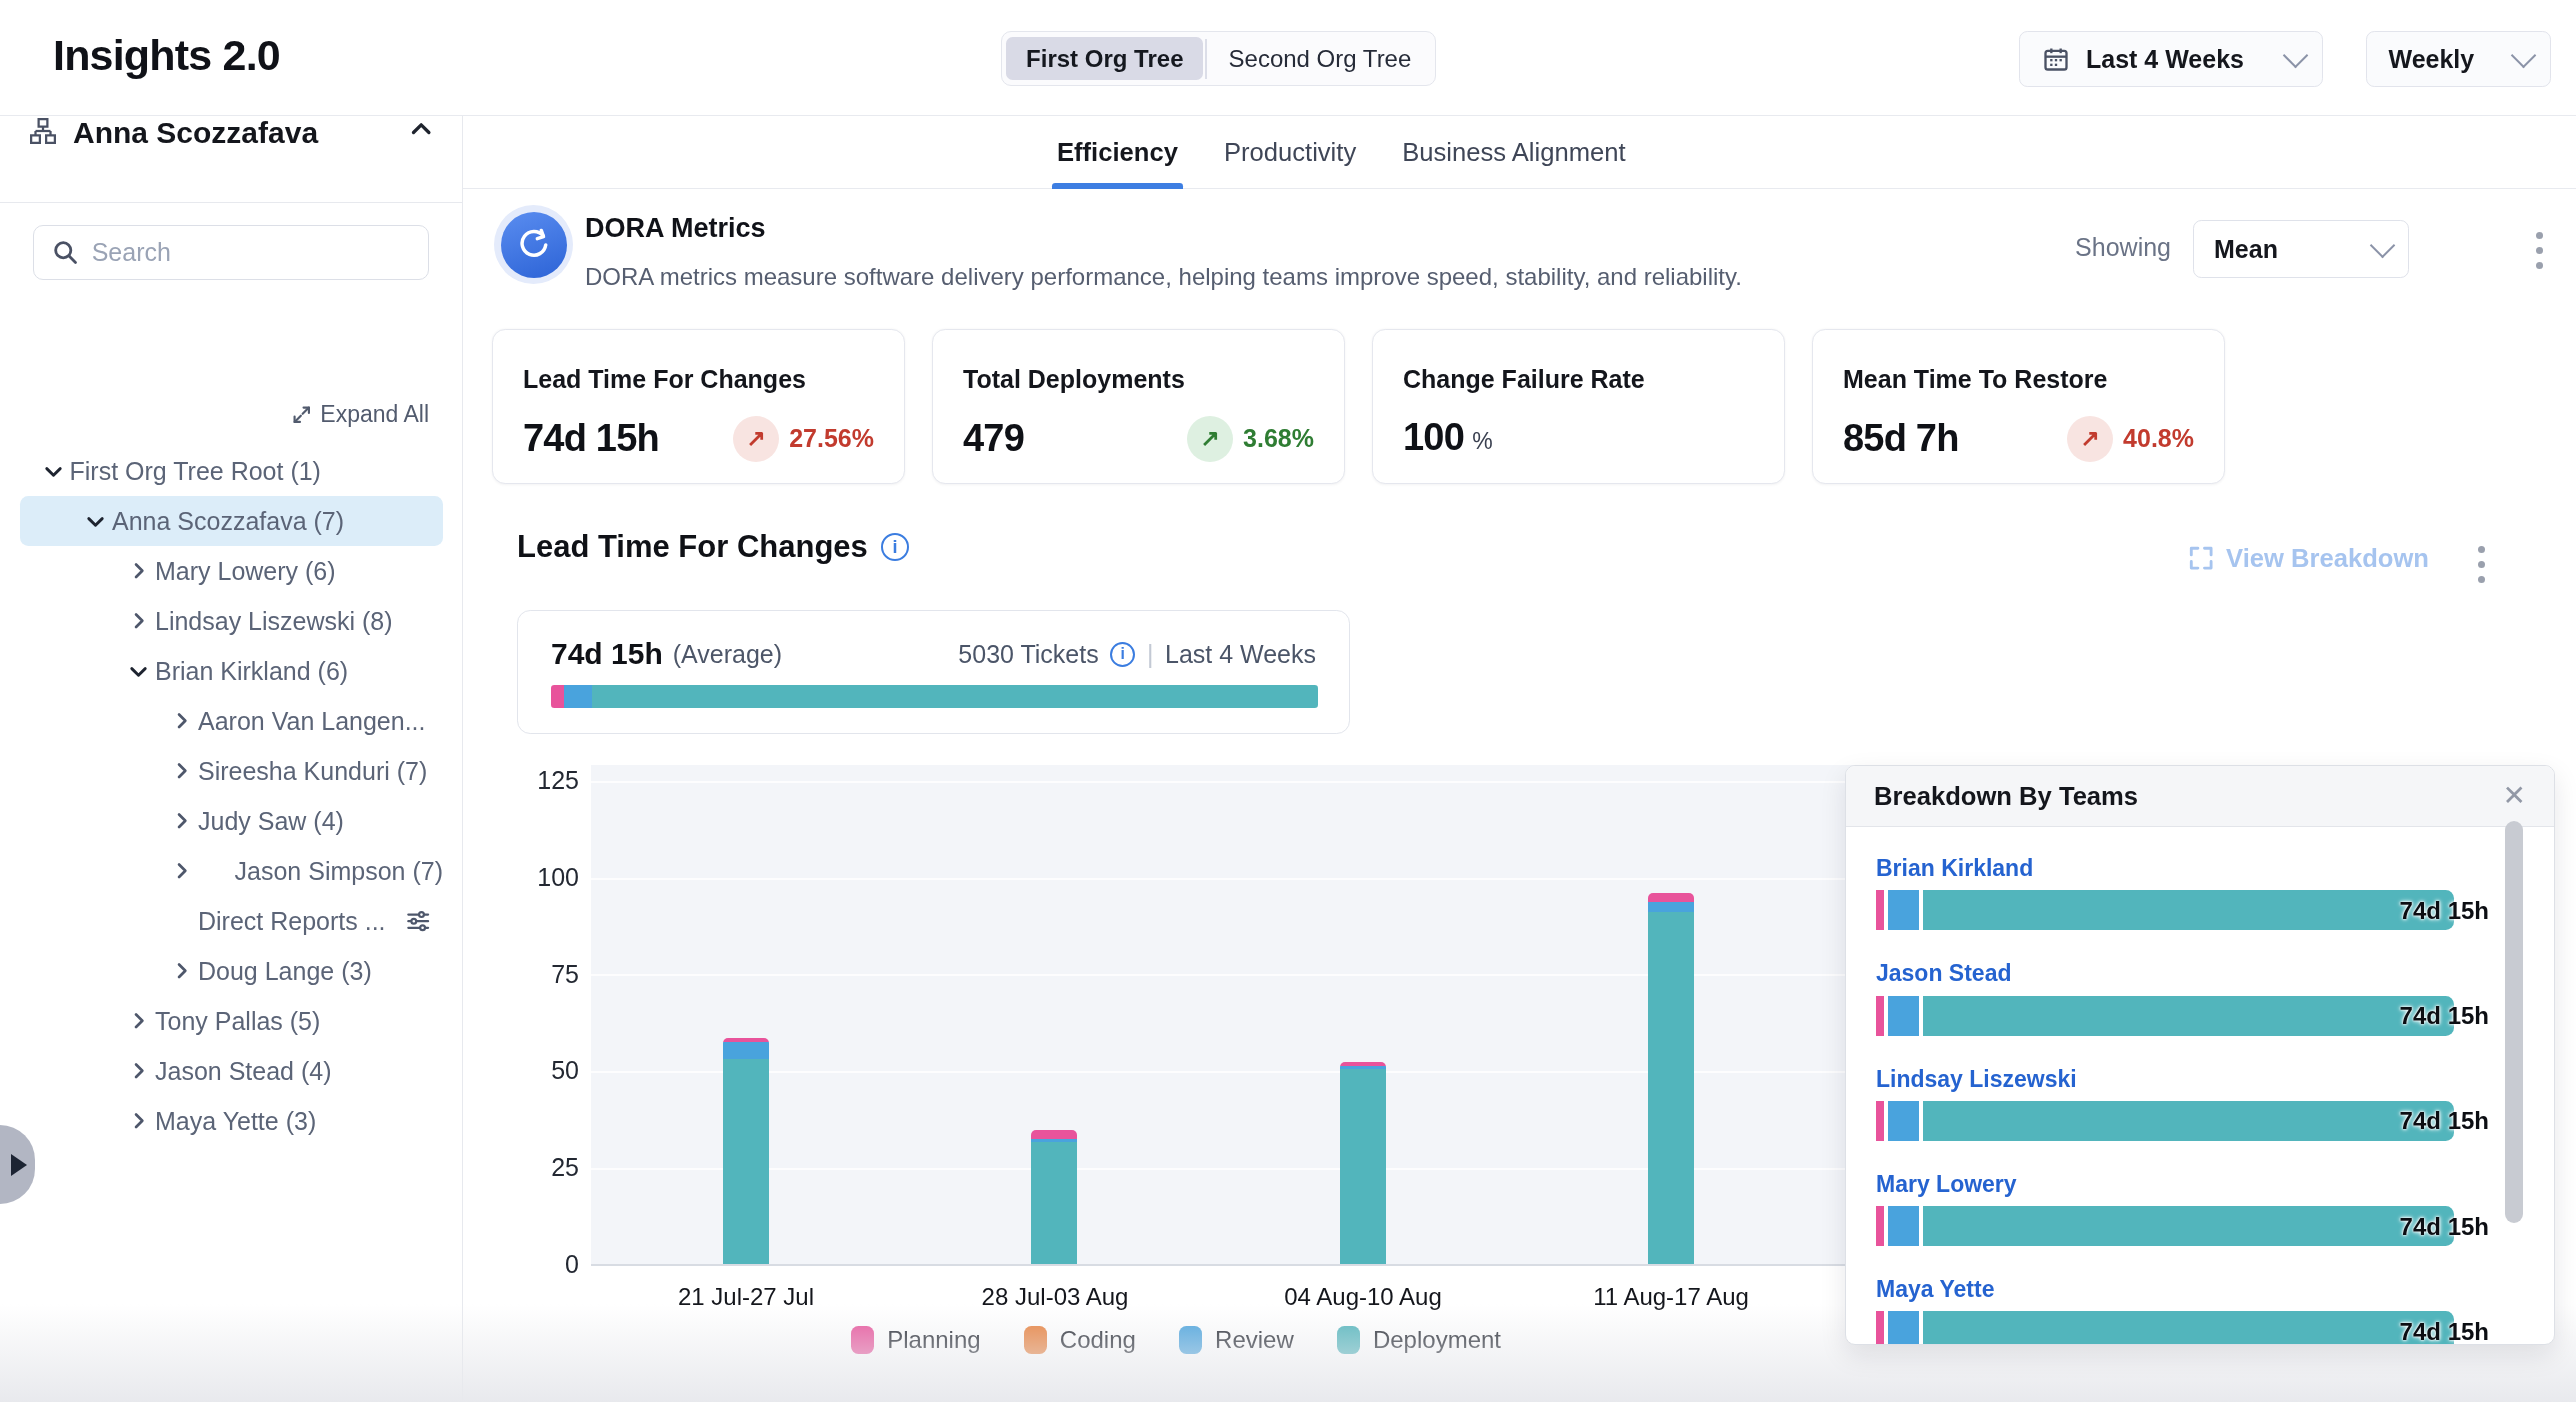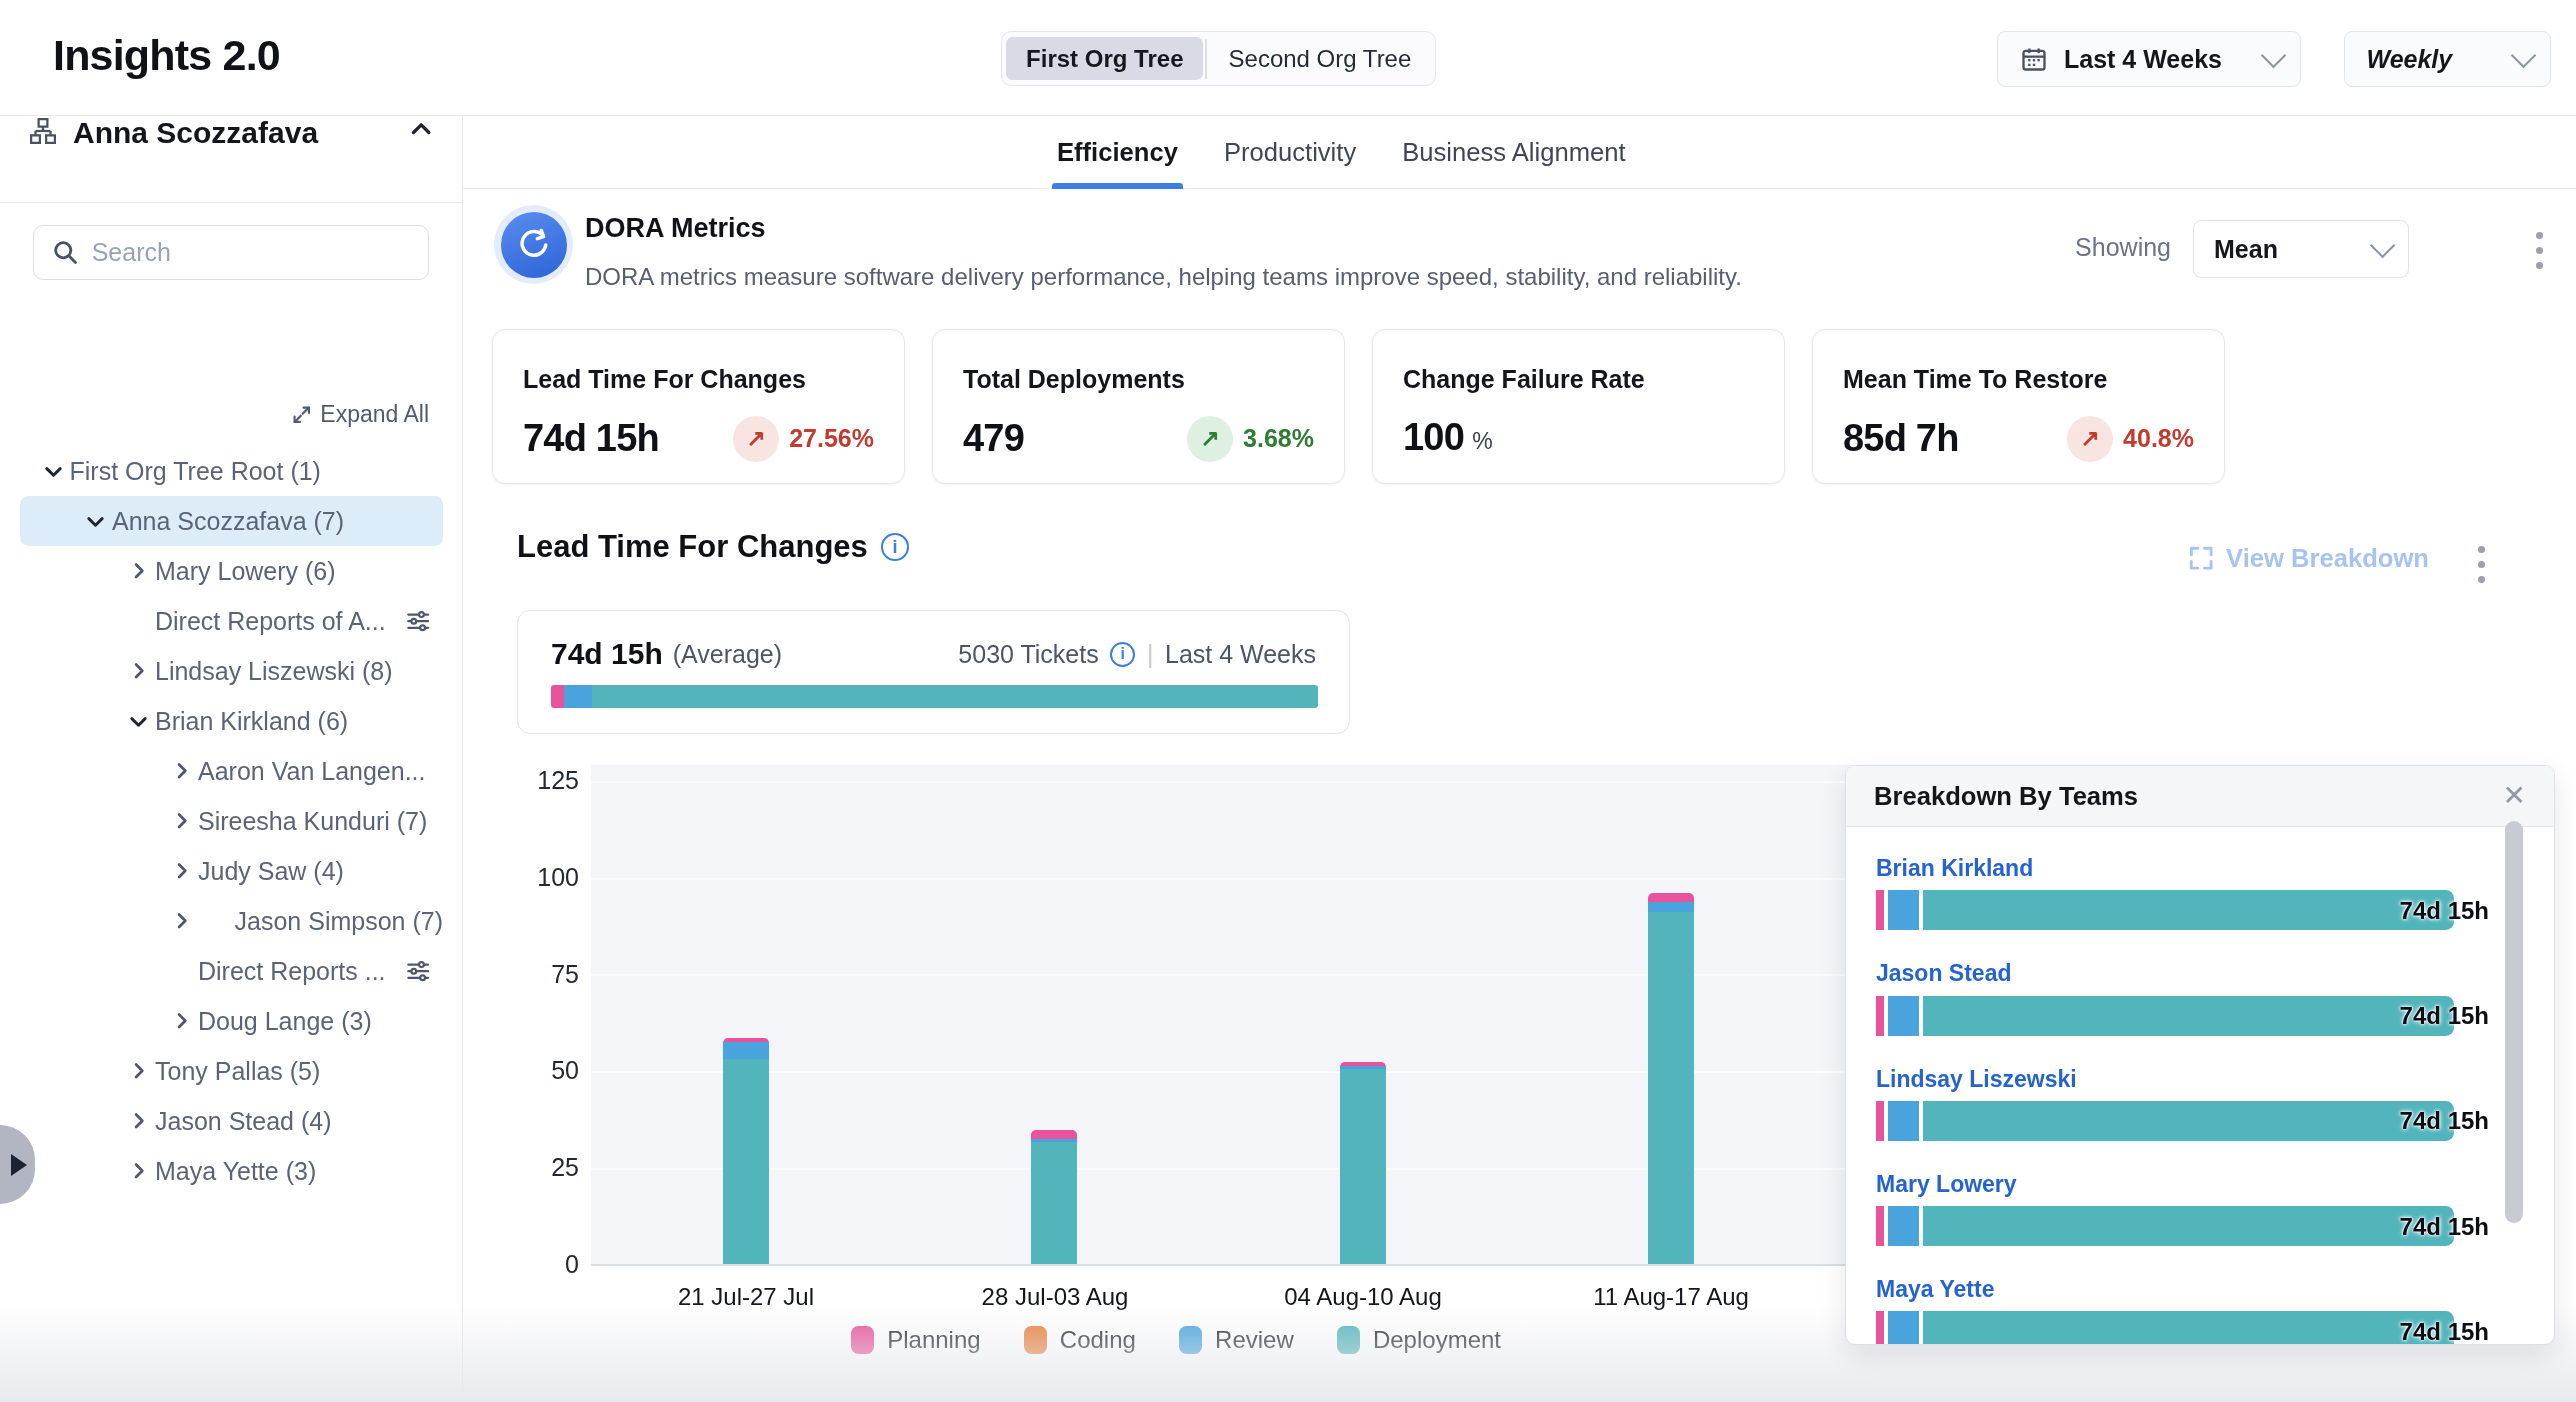--- a/index.html
+++ b/index.html
@@ -12,21 +12,21 @@
   .toggle { position:absolute; left:1001px; top:31px; height:55px; display:flex; align-items:center; background:#fbfbfd; border:1.7px solid #e4e6ed; border-radius:10px; padding:4.1px; }
   .tgl-opt { padding:0 20px; height:43px; line-height:43px; font-size:24px; color:#262b38; border-radius:6.6px; cursor:pointer; white-space:nowrap; }
   .tgl-opt.active { background:#d9dae6; font-weight:700; color:#15181f; }
   .tgl-divider { width:1.7px; height:40px; background:#dcdee8; margin:0 1.7px; }
   .top-selects { position:absolute; right:25px; top:31px; display:flex; gap:43px; }
   .sel { height:56px; display:flex; align-items:center; gap:16.5px; background:#fafbfd; border:1.7px solid #e2e4ec; border-radius:8.3px; padding:0 21.5px; cursor:pointer; }
   .sel .sel-label { font-size:25px; font-weight:600; color:#15171d; white-space:nowrap; }
   .chev { width:18px; height:18px; border-right:2.5px solid #8b93a8; border-bottom:2.5px solid #8b93a8; transform:rotate(45deg) translateY(-5px); }
   .sel.date { width:304px; justify-content:flex-start; }
   .sel.date .chev { margin-left:auto; }
-  .sel.gran { width:207px;font-style:italic; }
+  .sel.gran { width:185px; }
   .sel.gran .chev { margin-left:auto; }
 
   
   .sidebar { position:absolute; left:0; top:116px; width:463px; height:1287px; background:#fff; border-right:1.7px solid #e7e9ee; z-index:15; }
   .side-head { position:relative; height:87px; border-bottom:1.7px solid #e7e9ee; display:flex; align-items:flex-start; padding:0 28px; gap:15px; }
   .owner-name { font-size:30px; font-weight:700; color:#14161c; }
   .side-chevron-up { margin-left:auto; }
   .search-wrap { position:relative; margin:21.5px 33px 0 33px; height:55px; border:1.7px solid #dcdfe7; border-radius:10px; display:flex; align-items:center; padding:0 16.5px; gap:13.2px; background:#fff; }
   .search-input { border:0; outline:none; font-size:25px; color:#2a2f3c; width:100%; font-family:"Liberation Sans",sans-serif; }
   .search-input::placeholder { color:#9aa3b5; }
@@ -217,34 +217,20 @@
         </div>
         <div class="tree-row" style="padding-left: 102px;">
           <span class="caret">
             <svg width="21.5" height="21.5" viewBox="0 0 24 24" fill="none" stroke="#4e576b" stroke-width="3" stroke-linecap="round" stroke-linejoin="round">
               <path d="M9 5l7 7-7 7"></path>
             </svg>
           </span>
           <span class="tree-label">Mary Lowery (6)</span>
         </div>
         <div class="tree-row" style="padding-left: 102px;">
-          <span class="caret"></span>
-          <span class="tree-label">Direct Reports of A...</span>
-          <span class="sliders">
-            <svg width="26.4" height="26.4" viewBox="0 0 24 24" fill="none" stroke="#4e576b" stroke-width="2" stroke-linecap="round">
-              <line x1="3" y1="6" x2="21" y2="6"></line>
-              <circle cx="15" cy="6" r="2.2" fill="#fff"></circle>
-              <line x1="3" y1="12" x2="21" y2="12"></line>
-              <circle cx="8" cy="12" r="2.2" fill="#fff"></circle>
-              <line x1="3" y1="18" x2="21" y2="18"></line>
-              <circle cx="16" cy="18" r="2.2" fill="#fff"></circle>
-            </svg>
-          </span>
-        </div>
-        <div class="tree-row" style="padding-left: 102px;">
           <span class="caret">
             <svg width="21.5" height="21.5" viewBox="0 0 24 24" fill="none" stroke="#4e576b" stroke-width="3" stroke-linecap="round" stroke-linejoin="round">
               <path d="M9 5l7 7-7 7"></path>
             </svg>
           </span>
           <span class="tree-label">Lindsay Liszewski (8)</span>
         </div>
         <div class="tree-row" style="padding-left: 102px;">
           <span class="caret">
             <svg width="23" height="23" viewBox="0 0 24 24" fill="none" stroke="#1e2430" stroke-width="3" stroke-linecap="round" stroke-linejoin="round">

